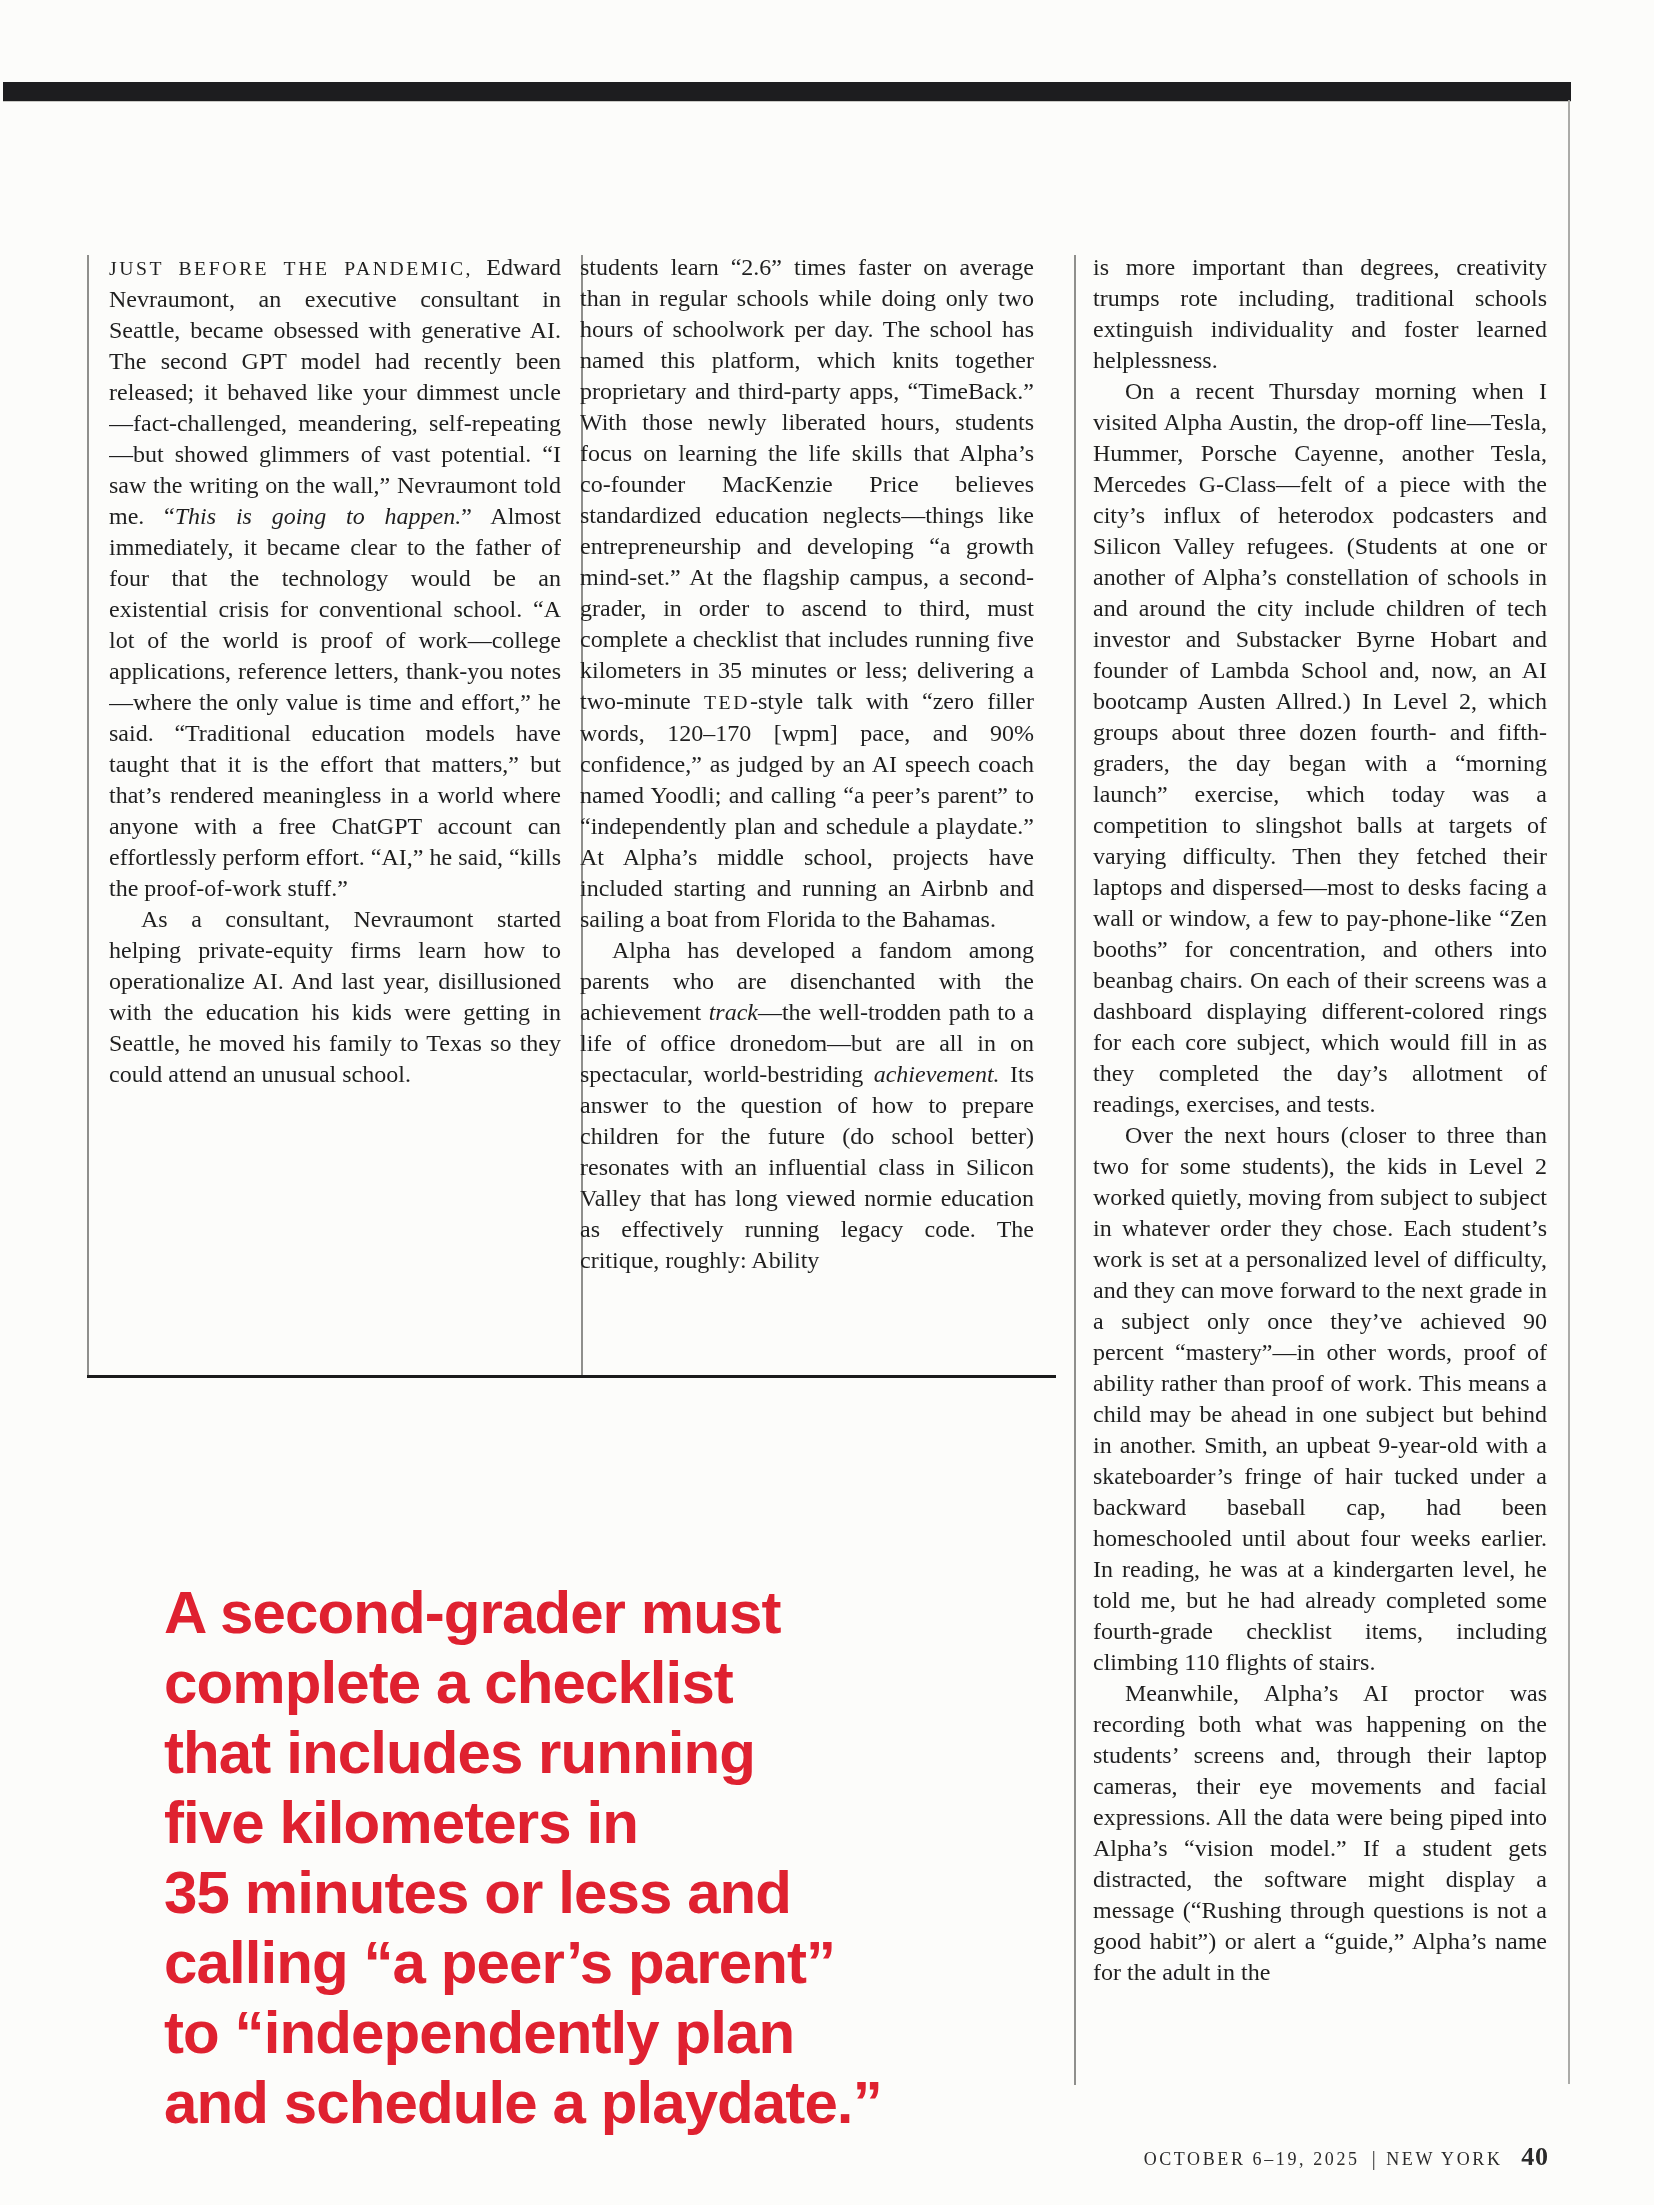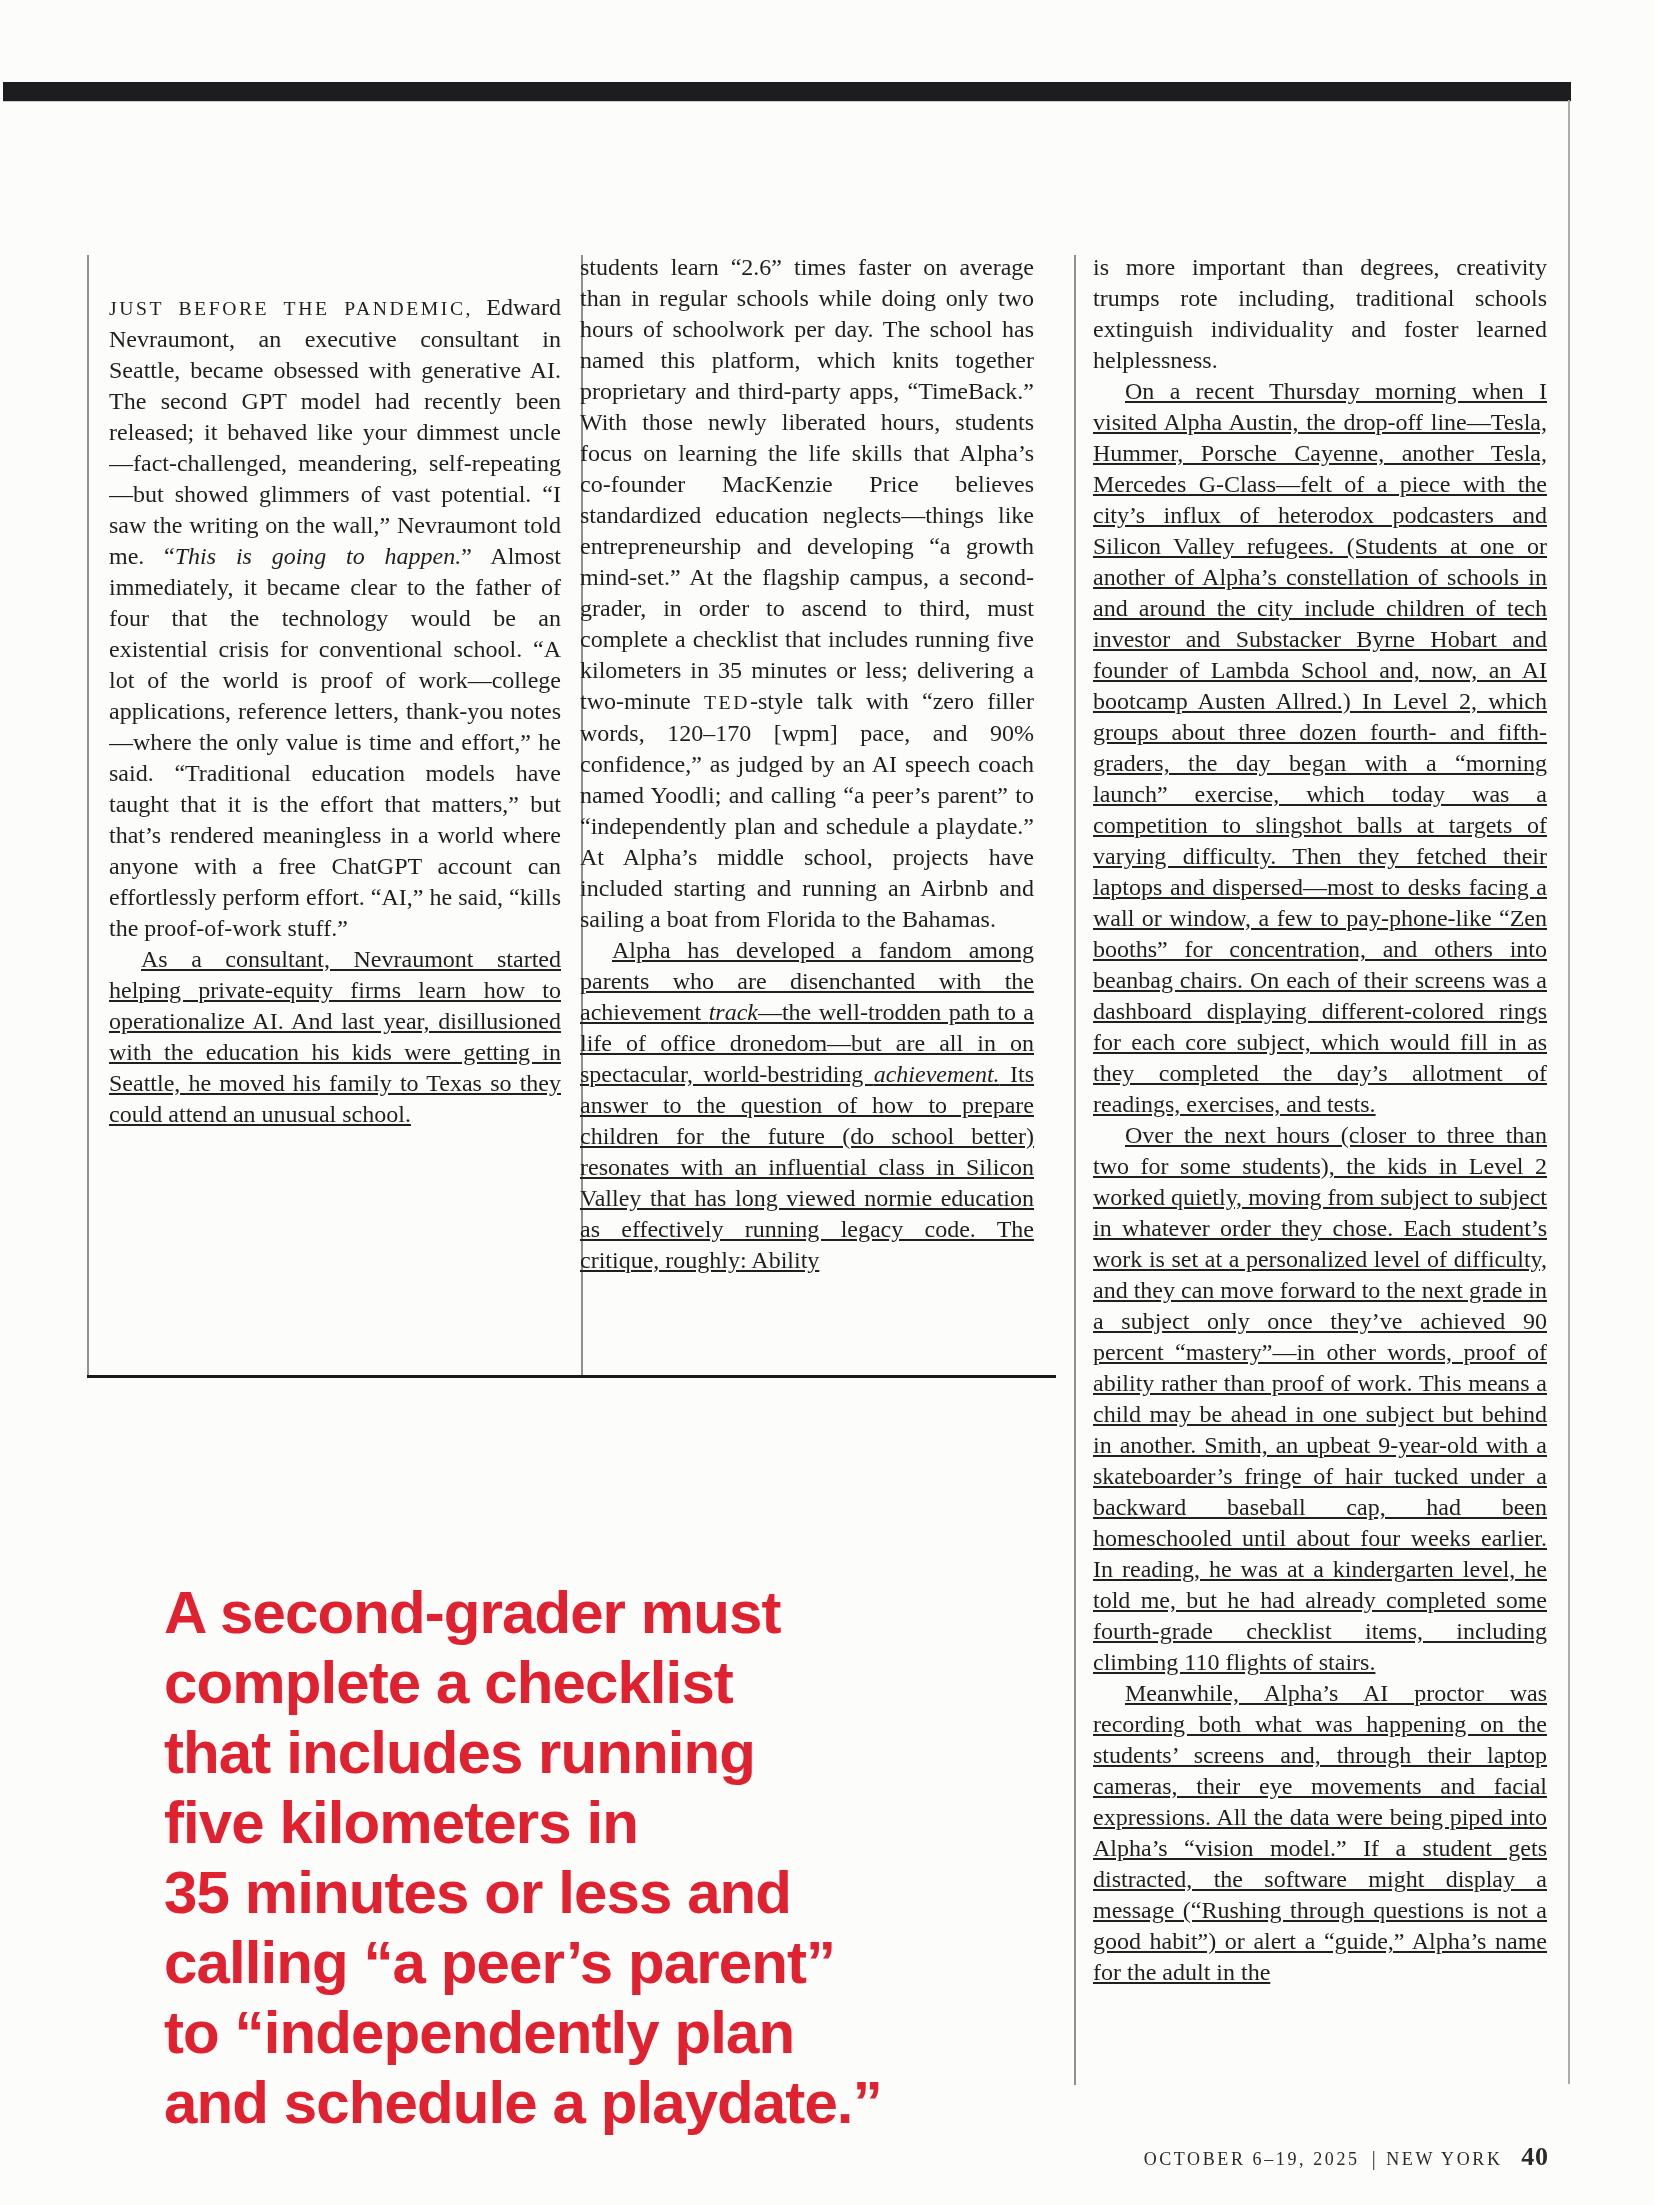--- a/index.html
+++ b/index.html
@@ -36,25 +36,25 @@
     position: absolute;
     top: 252px;
     text-align: justify;
     font-size: 24px;
     line-height: 31px;
     color: #1f1f1f;
     hyphens: auto;
     -webkit-hyphens: auto;
     overflow: hidden;
   }
-  .col-1 { left: 109px;  width: 452px; max-height: 1126px; margin-top: 40px; }
+  .col-1 { left: 109px;  width: 452px; max-height: 1126px; }
   .col-2 { left: 580px;  width: 454px; max-height: 1126px; }
   .col-3 { left: 1093px; width: 454px; max-height: 1841px; }
   .para { margin: 0; }
-  .para.indent { text-indent: 32px; text-decoration: underline; }
+  .para.indent { text-indent: 32px; }
   .run-smallcaps { font-size: 0.82em; letter-spacing: 0.13em; }
   .run-italic { font-style: italic; }
   .pull-quote {
     position: absolute;
     left: 164px; top: 1578px;
     width: 867px;
     font-family: "Liberation Sans", "DejaVu Sans", sans-serif;
     font-weight: 700;
     font-size: 60px;
     line-height: 70px;

